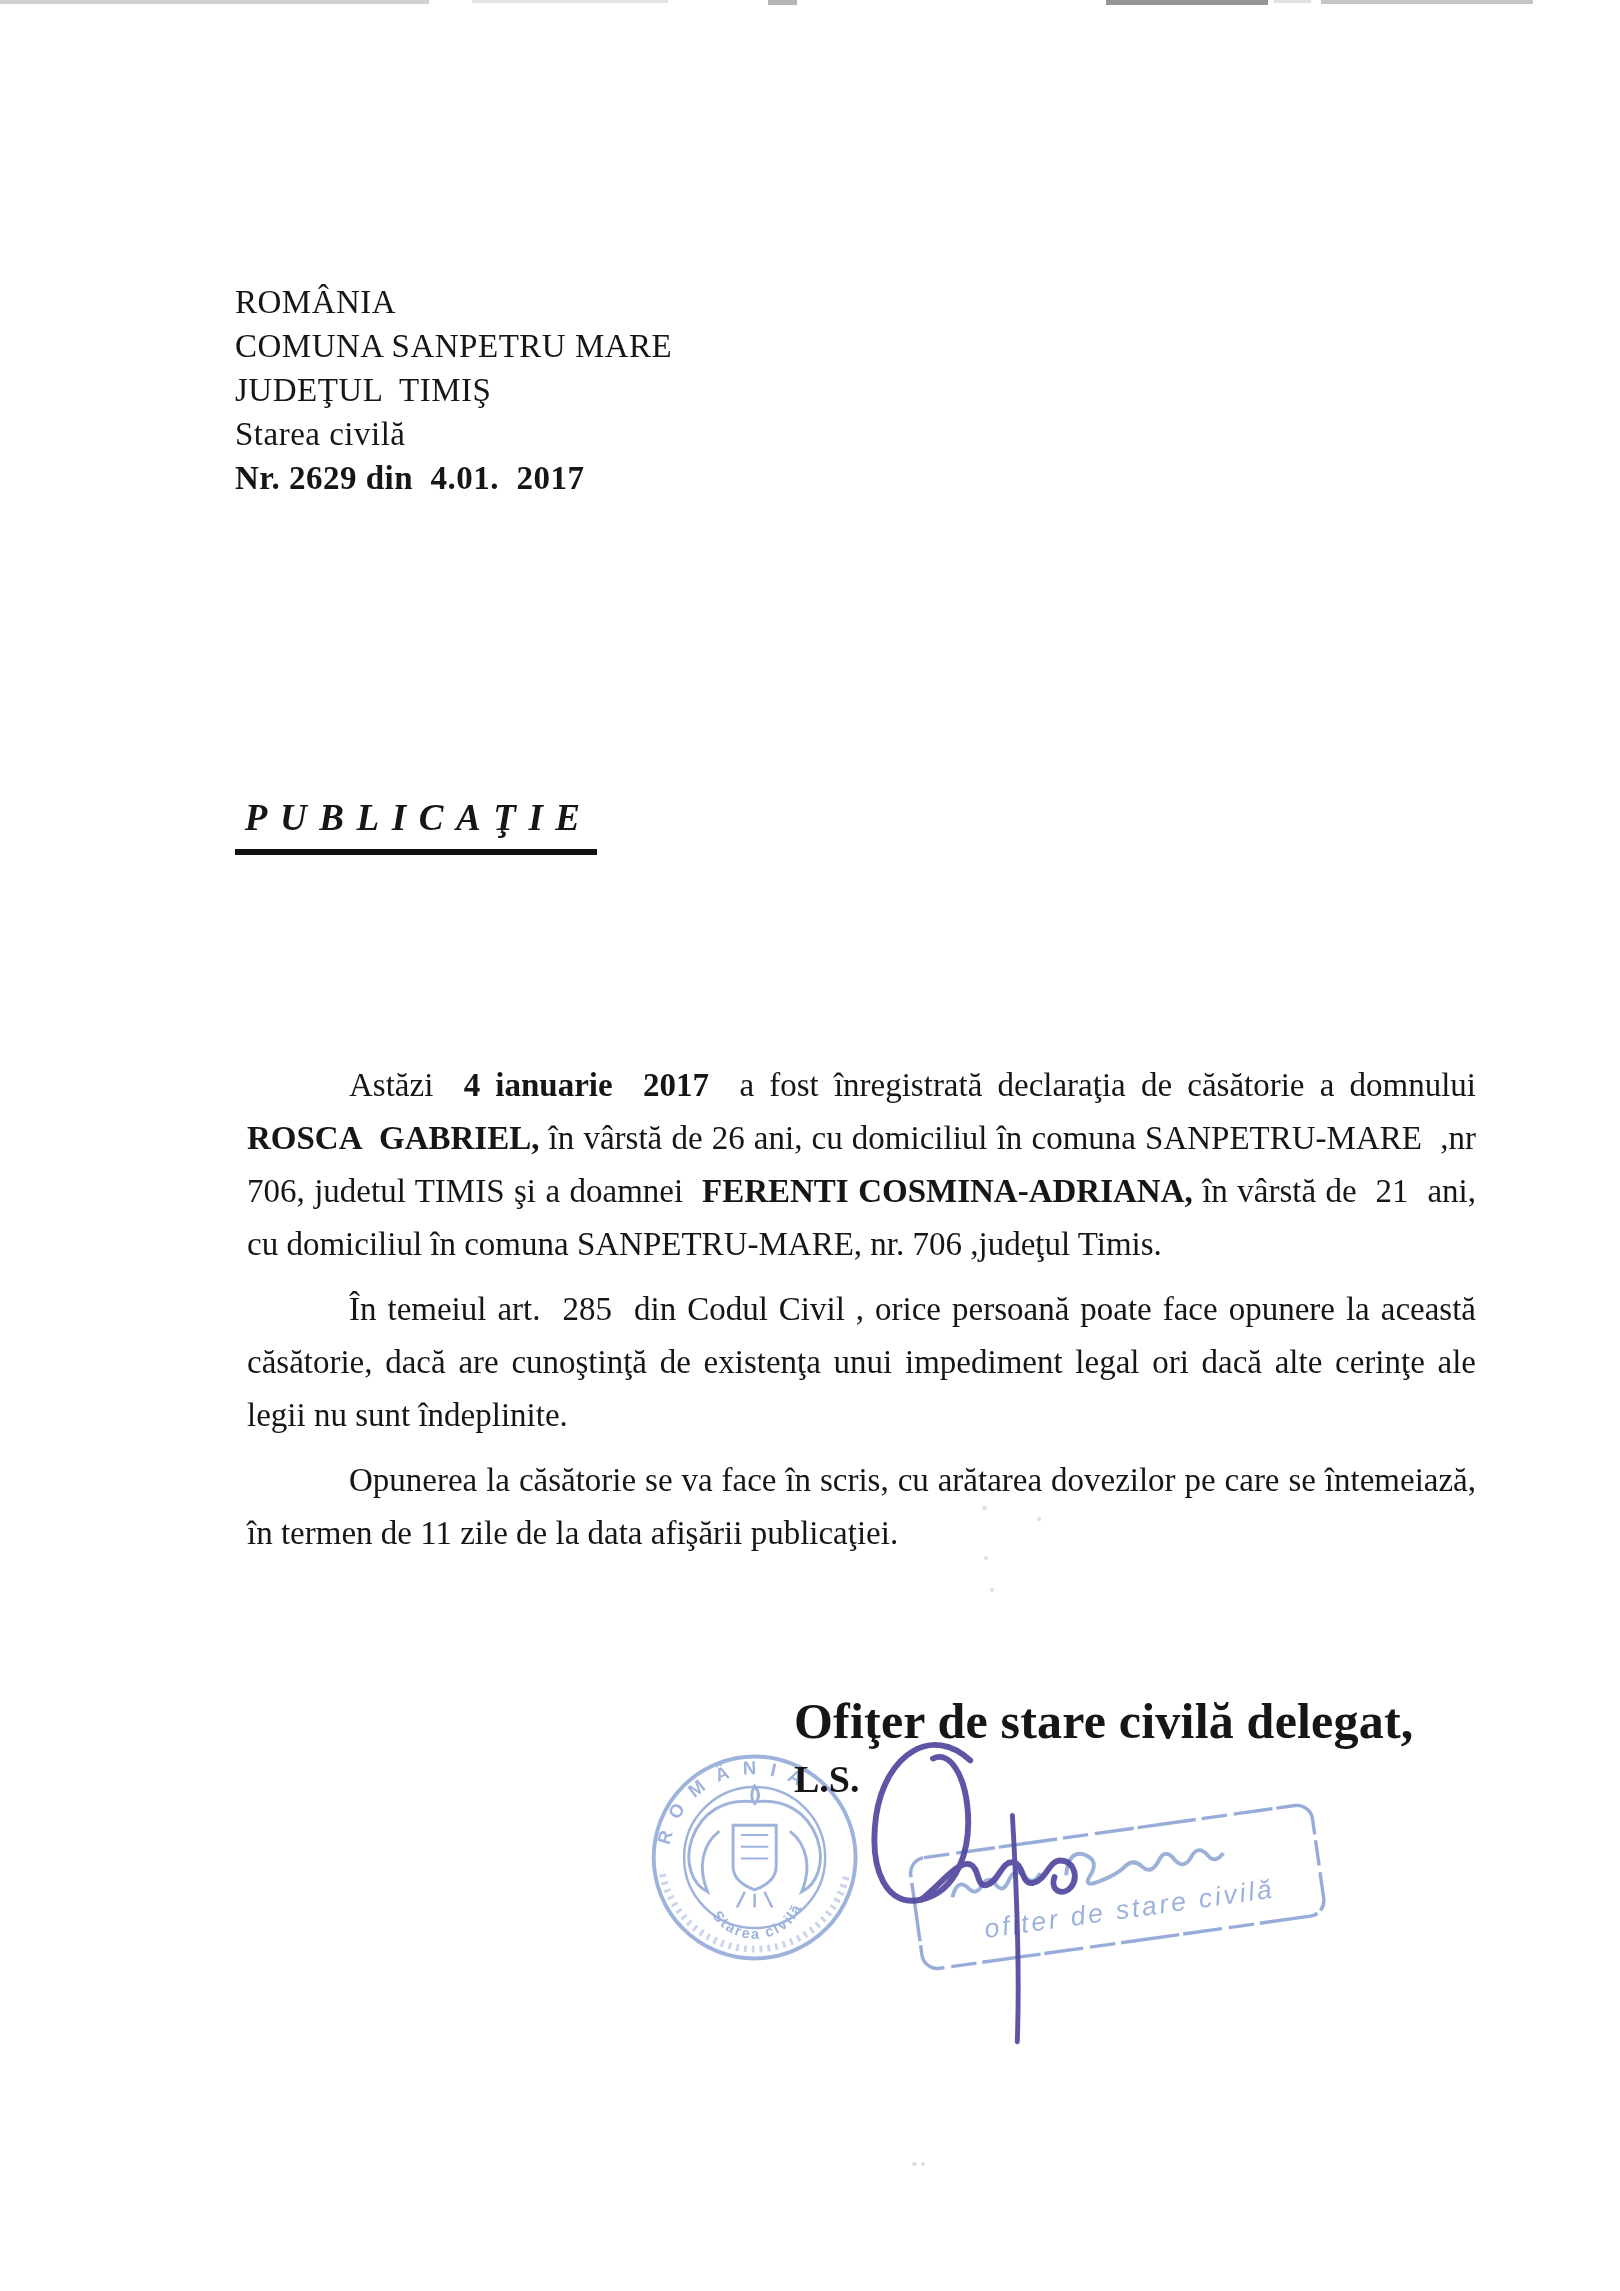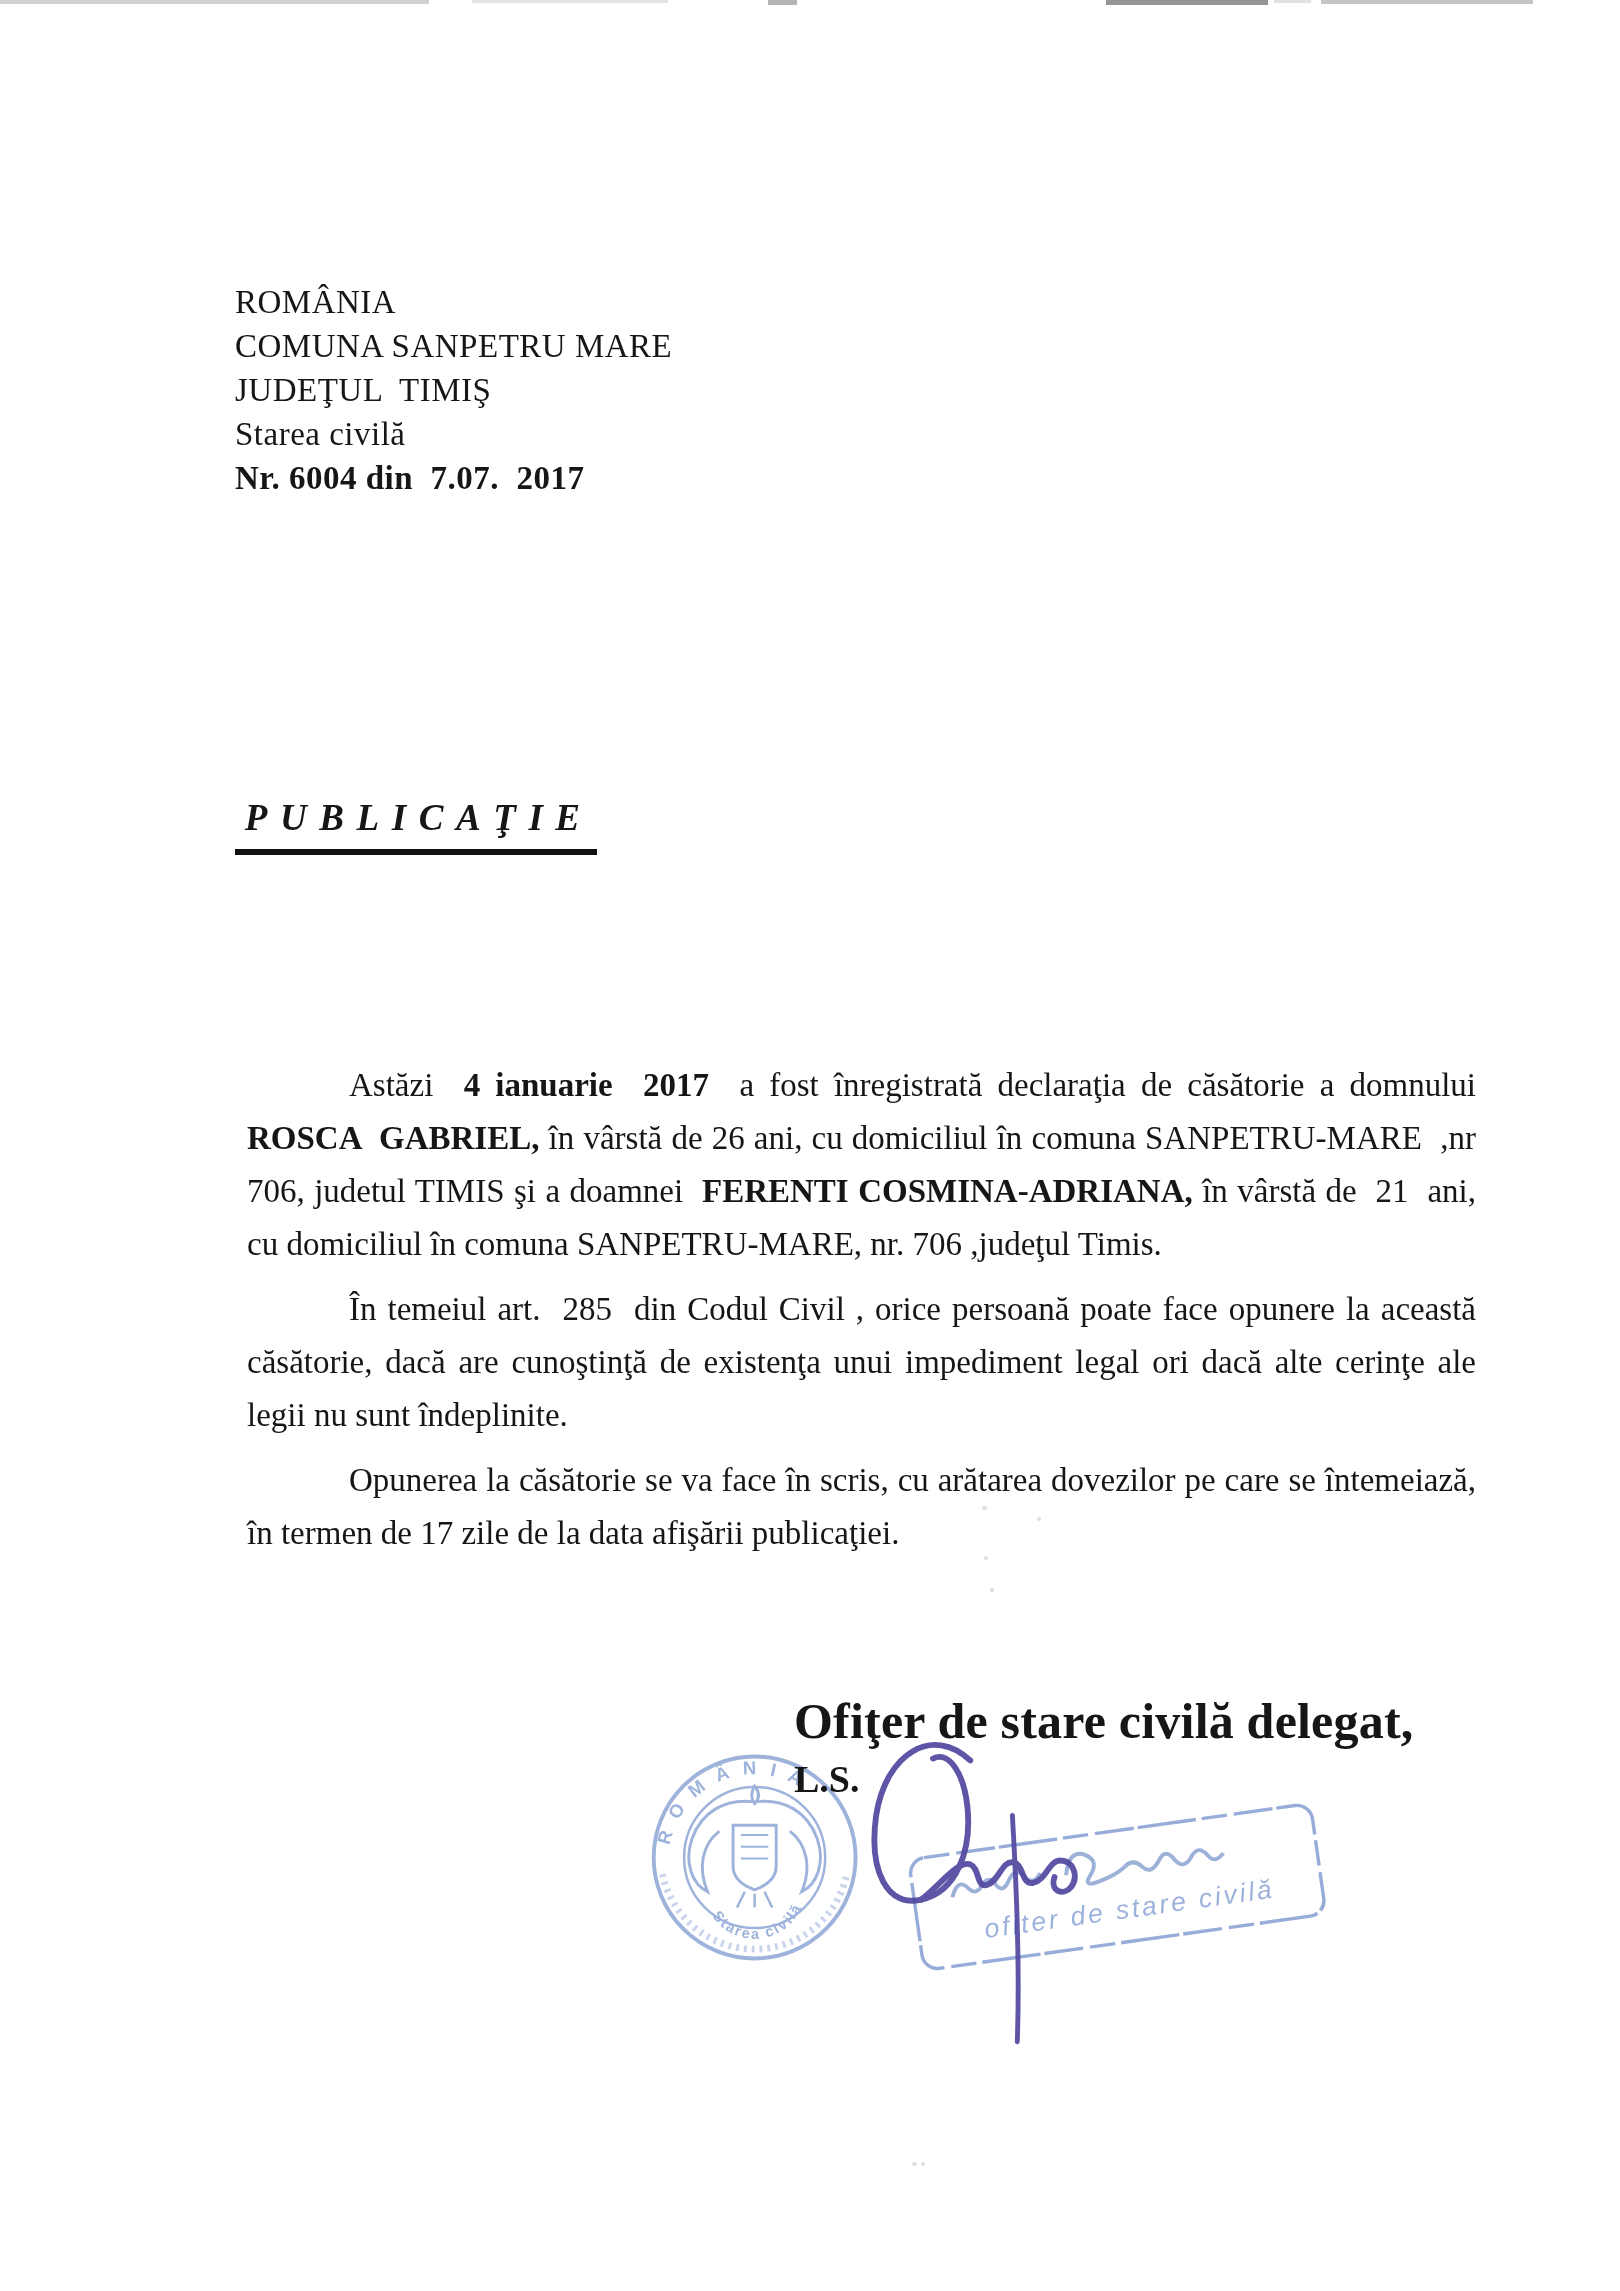--- a/index.html
+++ b/index.html
@@ -60,31 +60,31 @@
   <div class="edge-mark" style="left:768px;width:29px;height:4.9px;background:#777;opacity:.55;"></div>
   <div class="edge-mark" style="left:1106px;width:162px;height:4.9px;background:#5c5c5c;opacity:.65;"></div>
   <div class="edge-mark" style="left:1274px;width:37px;height:2.9px;background:#b5b5b5;opacity:.4;"></div>
   <div class="edge-mark" style="left:1321px;width:212px;height:3.9px;background:#8c8c8c;opacity:.5;"></div>
 
   <div class="header-block">
     <div class="header-line">ROMÂNIA</div>
     <div class="header-line">COMUNA SANPETRU MARE</div>
     <div class="header-line">JUDEŢUL  TIMIŞ</div>
     <div class="header-line">Starea civilă</div>
-    <div class="header-line doc-number">Nr. 6004 din  7.07.  2017</div>
+    <div class="header-line doc-number">Nr. 2629 din  4.01.  2017</div>
   </div>
 
   <div class="title-wrap">
     <span class="doc-title">PUBLICAŢIE</span>
   </div>
 
   <div class="body-block">
     <p class="para"><span>Astăzi  </span><span class="b">4 ianuarie  2017</span><span>  a fost înregistrată declaraţia de căsătorie a domnului </span><span class="b">ROSCA  GABRIEL,</span><span> în vârstă de 26 ani, cu domiciliul în comuna SANPETRU-MARE  ,nr 706, judetul TIMIS şi a doamnei  </span><span class="b">FERENTI COSMINA-ADRIANA,</span><span> în vârstă de  21  ani, cu domiciliul în comuna SANPETRU-MARE, nr. 706 ,judeţul Timis.</span></p>
     <p class="para"><span>În temeiul art.  285  din Codul Civil , orice persoană poate face opunere la această căsătorie, dacă are cunoştinţă de existenţa unui impediment legal ori dacă alte cerinţe ale legii nu sunt îndeplinite.</span></p>
-    <p class="para"><span>Opunerea la căsătorie se va face în scris, cu arătarea dovezilor pe care se întemeiază, în termen de 17 zile de la data afişării publicaţiei.</span></p>
+    <p class="para"><span>Opunerea la căsătorie se va face în scris, cu arătarea dovezilor pe care se întemeiază, în termen de 11 zile de la data afişării publicaţiei.</span></p>
   </div>
 
   <div class="speck" style="left:982px;top:1506px;width:4.9px;height:3.9px;"></div>
   <div class="speck" style="left:1037px;top:1517px;width:3.9px;height:3.9px;"></div>
   <div class="speck" style="left:984px;top:1556px;width:3.9px;height:3.9px;"></div>
   <div class="speck" style="left:990px;top:1588px;width:3.9px;height:3.9px;"></div>
   <div class="speck" style="left:912px;top:2162px;width:4.9px;height:3.9px;"></div>
   <div class="speck" style="left:921px;top:2162px;width:3.9px;height:3.9px;"></div>
 
   <svg class="stamp-svg" width="1620" height="2292" viewBox="0 0 1653 2338">

